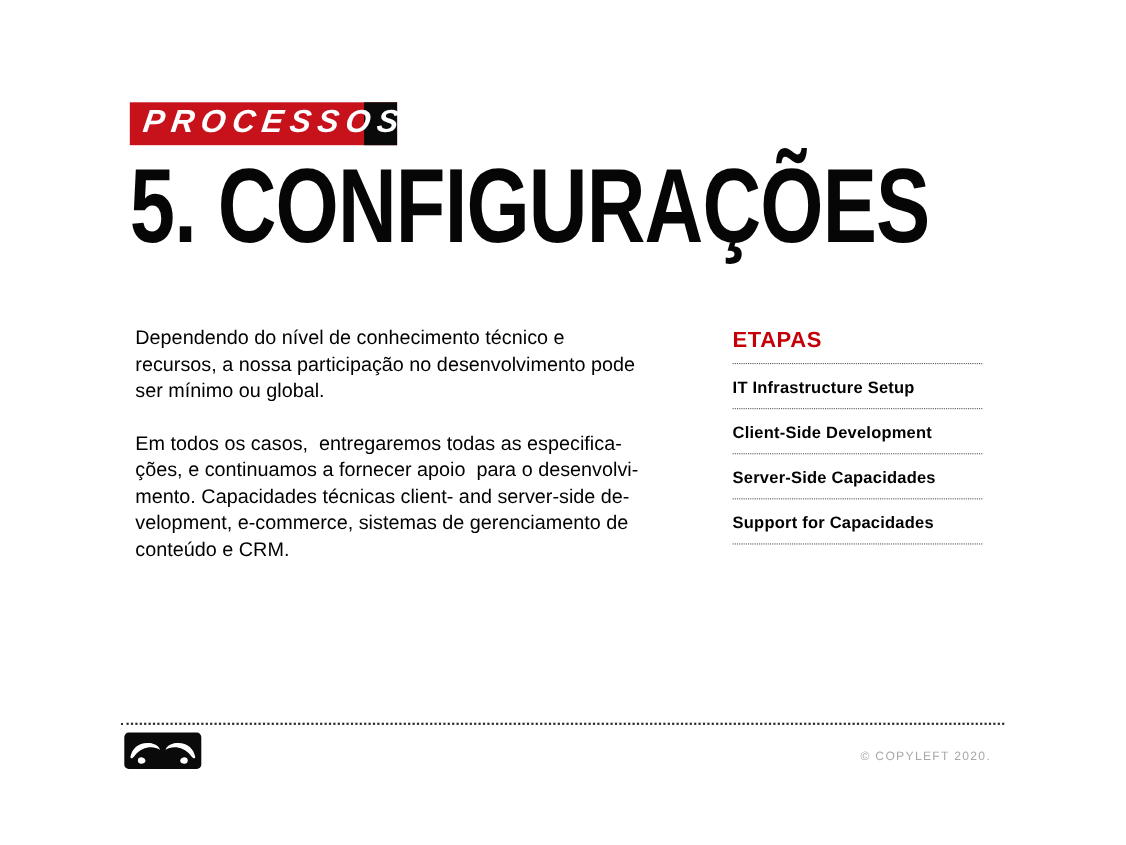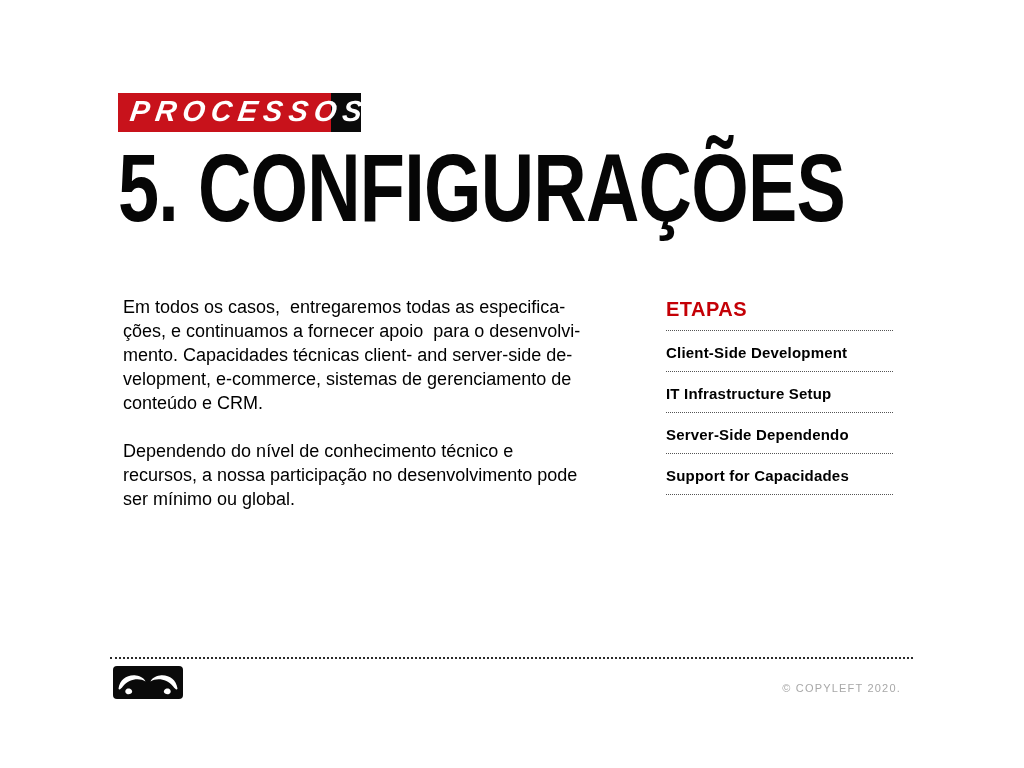--- a/index.html
+++ b/index.html
@@ -83,35 +83,35 @@
 <div class="slide">
 
   <div class="badge">
     <div class="black-square"></div>
     <span class="badge-label">PROCESSOS</span>
   </div>
 
   <h1 class="page-title">5. CONFIGURAÇÕES</h1>
 
   <div class="body-copy">
+    <p class="para">Dependendo do nível de conhecimento técnico e
+recursos, a nossa participação no desenvolvimento pode
+ser mínimo ou global.</p>
     <p class="para">Em todos os casos,  entregaremos todas as especifica-
 ções, e continuamos a fornecer apoio  para o desenvolvi-
 mento. Capacidades técnicas client- and server-side de-
 velopment, e-commerce, sistemas de gerenciamento de
 conteúdo e CRM.</p>
-    <p class="para">Dependendo do nível de conhecimento técnico e
-recursos, a nossa participação no desenvolvimento pode
-ser mínimo ou global.</p>
   </div>
 
   <div class="etapas">
     <div class="etapas-heading">ETAPAS</div>
+    <div class="etapas-item">IT Infrastructure Setup</div>
     <div class="etapas-item">Client-Side Development</div>
-    <div class="etapas-item">IT Infrastructure Setup</div>
-    <div class="etapas-item">Server-Side Dependendo</div>
+    <div class="etapas-item">Server-Side Capacidades</div>
     <div class="etapas-item">Support for Capacidades</div>
   </div>
 
   <div class="footer-rule"></div>
 
   <div class="footer-logo">
     <svg viewBox="0 0 70 33" xmlns="http://www.w3.org/2000/svg" aria-hidden="true">
       <g fill="#ffffff">
 
         <path d="M5.5 22.5 C7 13.5 14 8.5 23 9.5 C28 10.2 31.5 12.5 32.5 15.5 C26.5 11.5 16 12.5 9.8 20.5 C8 23 6 24.5 5.5 22.5 Z"></path>

